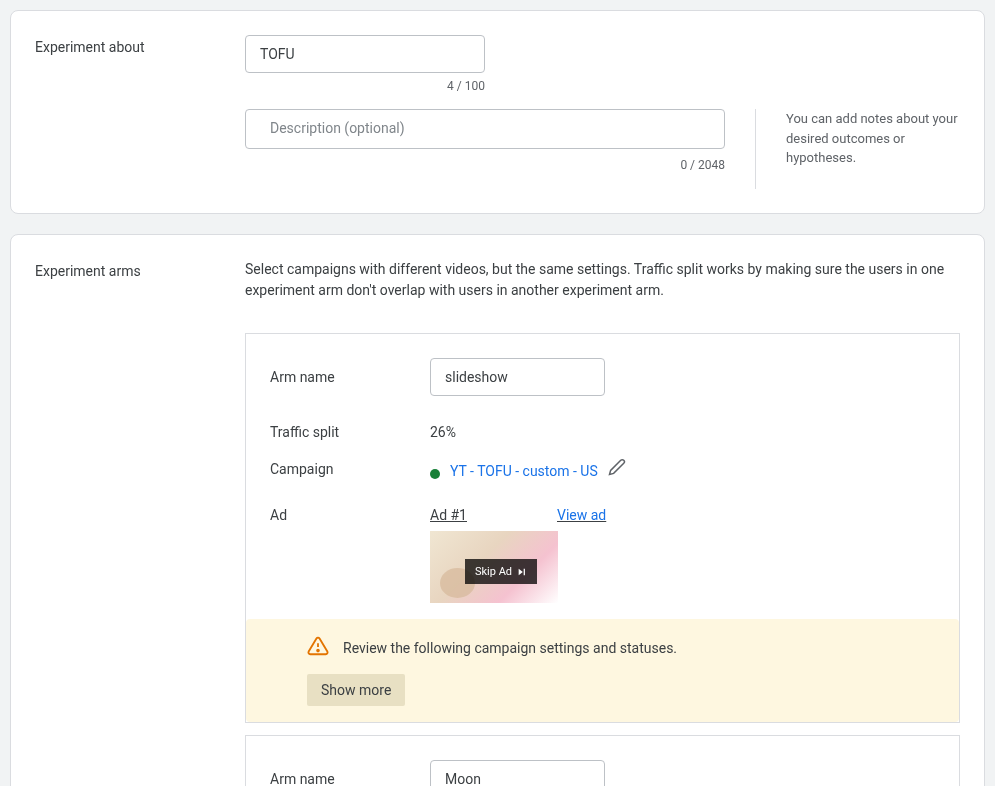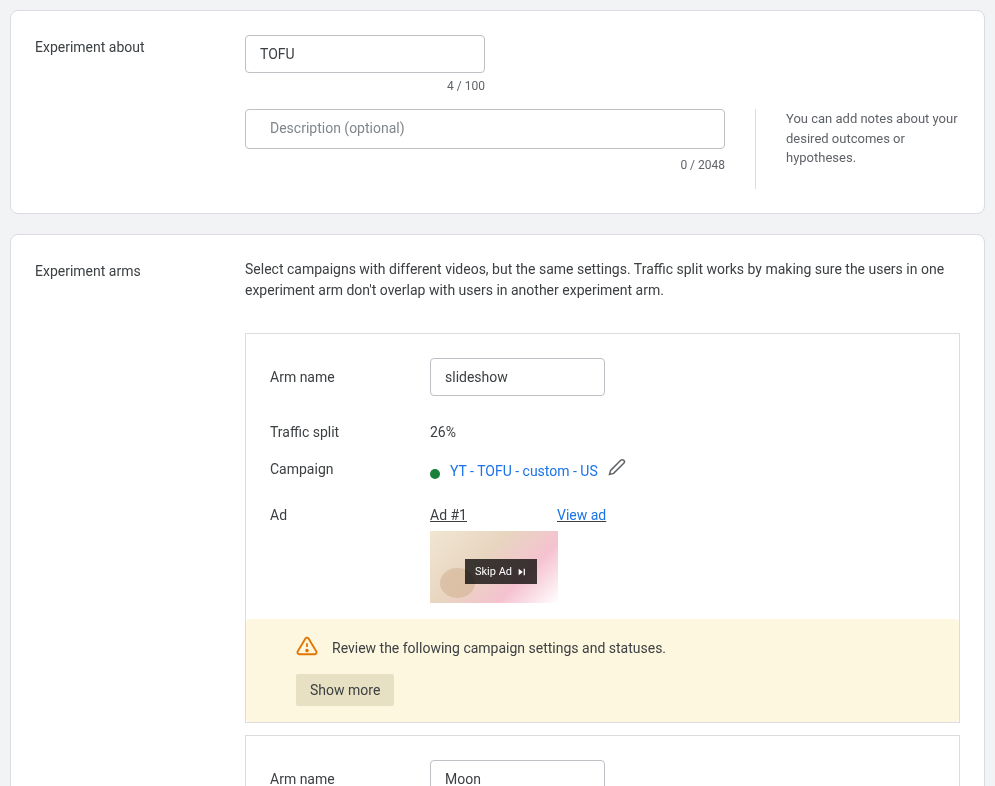--- a/index.html
+++ b/index.html
@@ -164,21 +164,21 @@
     align-items: center;
     gap: 5px;
   }
   .skip-icon {
     display: inline-flex;
     align-items: center;
   }
   .alert-box {
     background: #fef7e0;
     border-radius: 4px;
-    padding: 16px 26px;
+    padding: 16px 37px;
     margin: 10px -24px -24px -24px;
     border-bottom-left-radius: 4px;
     border-bottom-right-radius: 4px;
   }
   .alert-inner {
     margin-left: 24px;
     margin-right: 24px;
   }
   .alert-top {
     display: flex;

